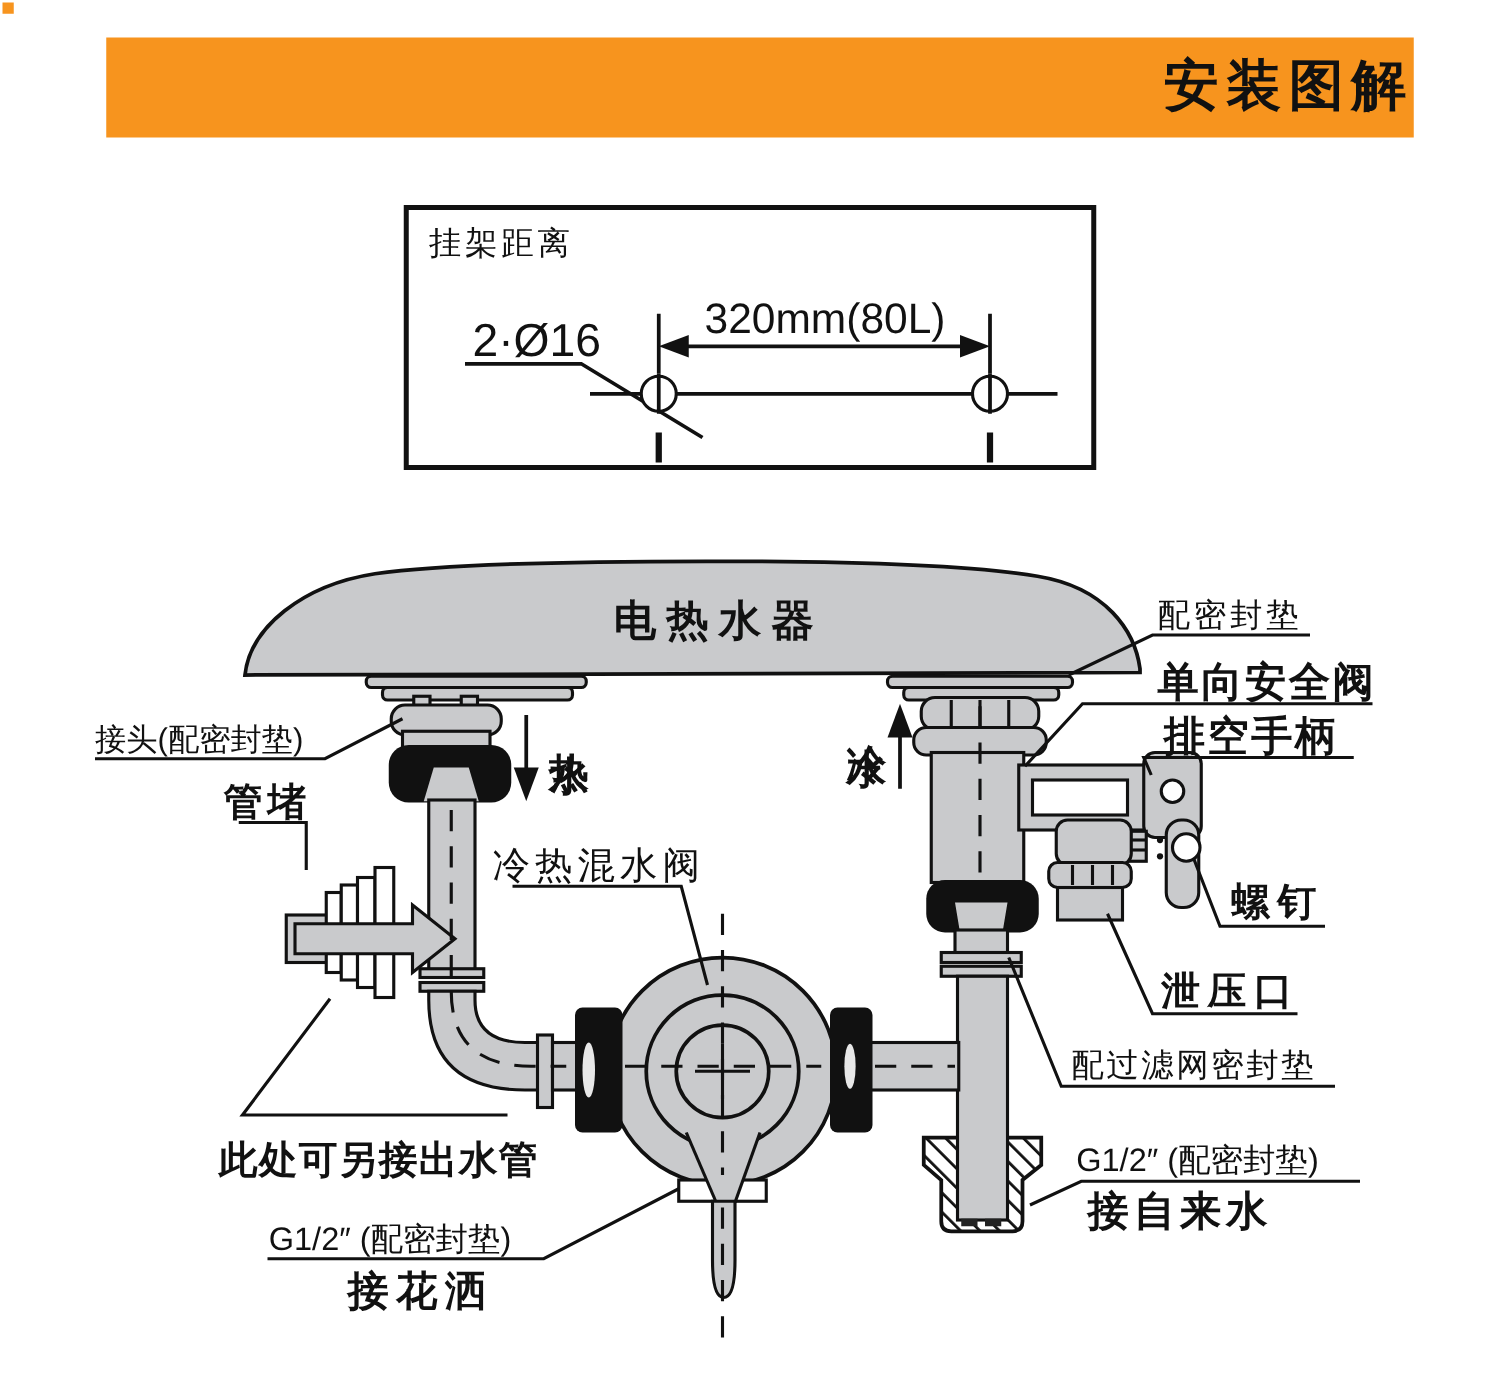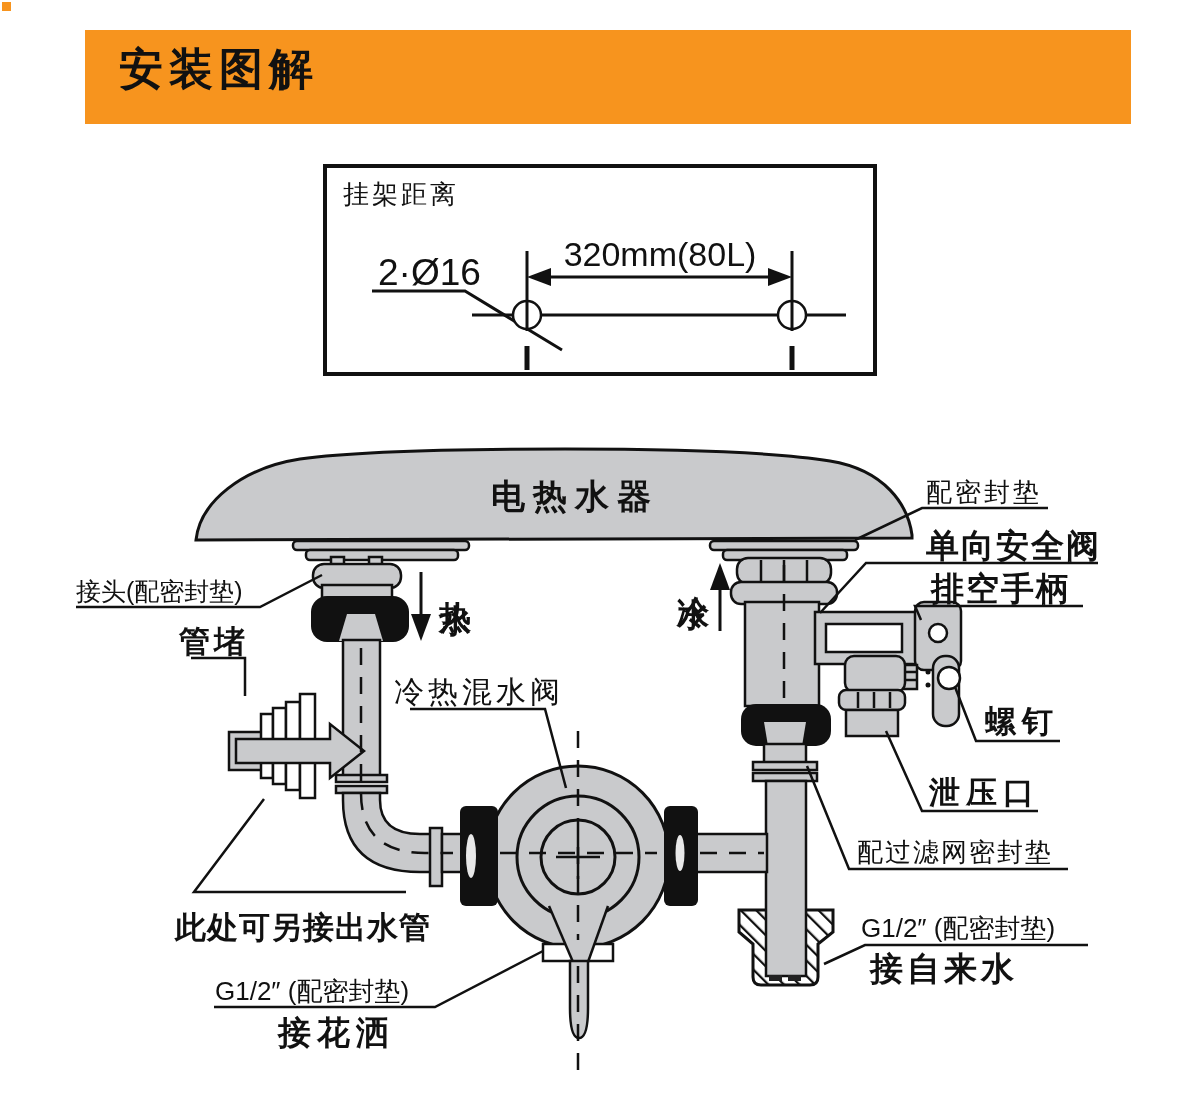--- a/index.html
+++ b/index.html
@@ -1,19 +1,19 @@
 <!DOCTYPE html>
 <html style="--accent: #F7941E; --gray: #C9CACC;"><head>
 <meta charset="utf-8">
 <style>
   html,body{margin:0;padding:0;background:#fff;}
   body{width:1200px;height:1111px;position:relative;overflow:hidden;
        font-family:"Liberation Sans",sans-serif;color:#111;}
   .corner-square{position:absolute;left:2px;top:2px;width:9px;height:9px;background:var(--accent);}
-  .header-bar{position:absolute;left:85px;top:30px;width:1046px;height:94px;background:var(--accent);}
+  .header-bar{position:absolute;left:85px;top:30px;width:1046px;height:80px;background:var(--accent);text-align:right;}
   .header-bar h1{margin:0;padding:0 0 0 34px;font-size:44px;line-height:78px;font-weight:700;
                  letter-spacing:6px;color:#111;}
   .diagram-svg{position:absolute;left:0;top:0;}
   .vlabel{position:absolute;writing-mode:vertical-rl;text-orientation:upright;
           font-size:32px;font-weight:700;line-height:1.05;letter-spacing:3px;color:#111;}
   .vlabel.hot{left:438px;top:576px;}
   .vlabel.cold{left:676px;top:570px;}
   
   .g  {fill:var(--gray);stroke:#111;stroke-width:2.5;}
   .g3 {fill:var(--gray);stroke:#111;stroke-width:3;}

